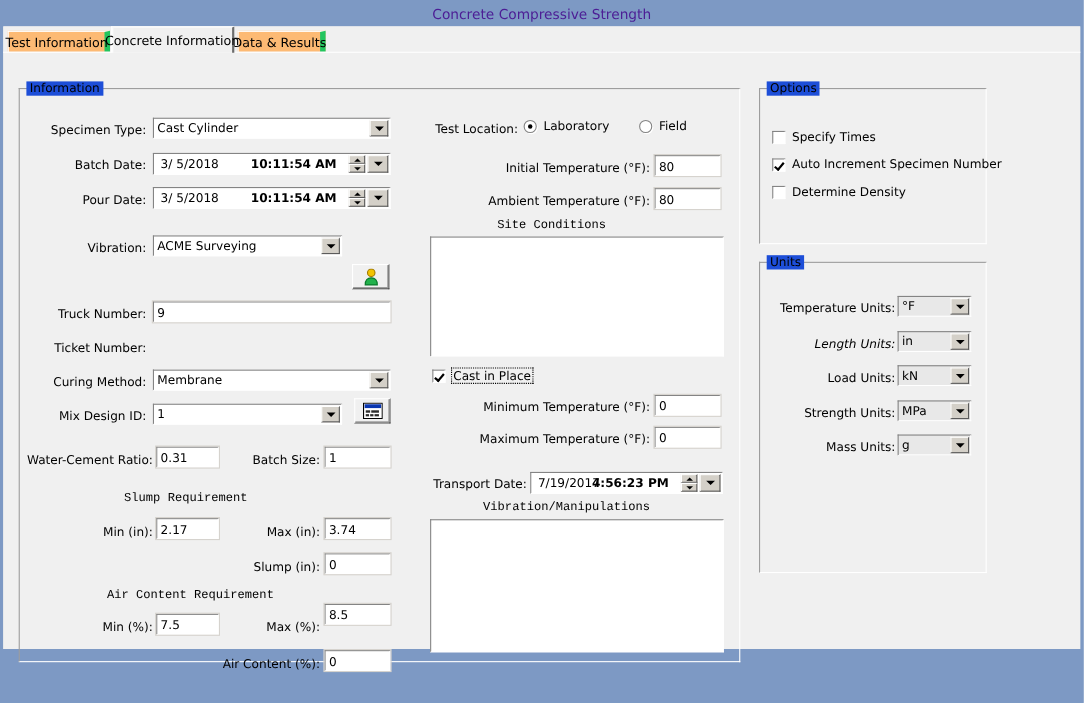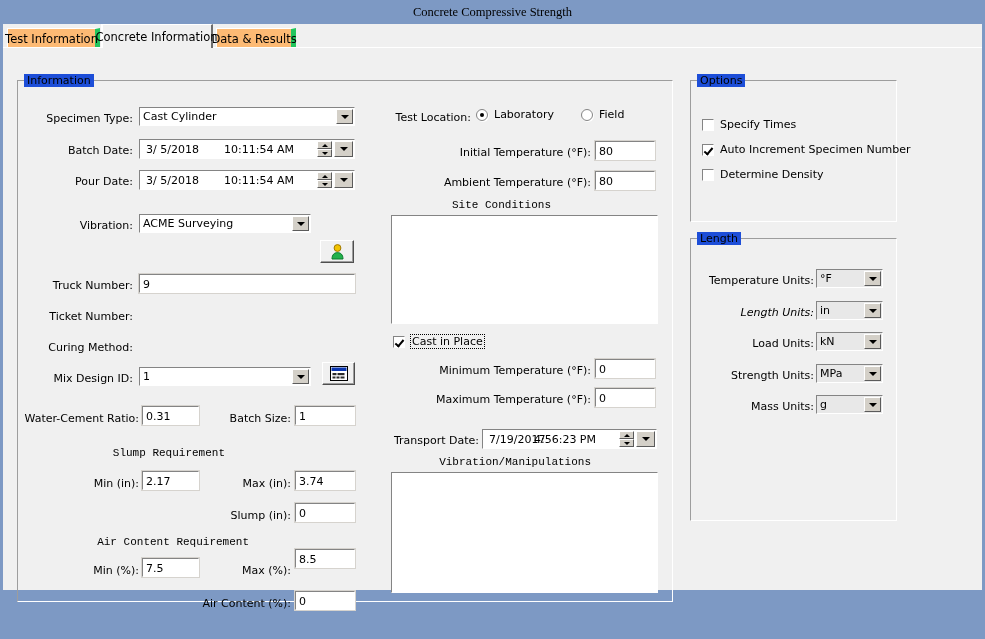--- a/index.html
+++ b/index.html
@@ -12,22 +12,22 @@
     overflow: hidden;
   }
 
   
   #window {
     position: absolute; left:0; top:0; width:985px; height:639px;
     background:#7d99c4;
   }
   #titlebar {
     position:absolute; left:0; top:0; width:985px; height:24px;
-    color:#000000; font-size:12.5px;
-    display:flex; align-items:center; justify-content:center;font-family:Liberation Serif, serif;
+    color:#4c1d95; font-size:12.5px;
+    display:flex; align-items:center; justify-content:center;
   }
   #clientarea {
     position:absolute; left:3px; top:24px; width:979px; height:566px;
     background:#f0f0f0;
   }
   #buttonbar {
     position:absolute; left:3px; top:590px; width:979px; height:46px;
     background:#f0f0f0;
     border-top:2px solid #7a7a7a;
   }
@@ -146,22 +146,22 @@
     border:1px solid;
     border-color:#848484 #ffffff #ffffff #848484;
     font-size:11px; color:#000;
     overflow:hidden;
   }
   .dtp .dval {
     position:absolute; left:6px; top:0; bottom:0;
     display:flex; align-items:center;
   }
   .dtp .tval {
-    position:absolute; right:60px; top:0; bottom:0;
-    display:flex; align-items:center;
+    position:absolute; right:48px; top:0; bottom:0;
+    display:flex; align-items:center;font-weight:bold;
   }
   .dtp .spin {
     position:absolute; right:22px; top:1px; bottom:1px; width:15px;
     display:flex; flex-direction:column;
   }
   .dtp .spin > div {
     flex:1; background:#d4d0c8;
     border:1px solid;
     border-color:#ffffff #5b5b5b #5b5b5b #ffffff;
     display:flex; align-items:center; justify-content:center;
@@ -313,20 +313,26 @@
       </div>
 
       <div class="lbl" style="left:20px; top:231px; width:110px;">Truck Number:</div>
       <div class="tbox" style="left:136px; top:226px; width:216px; height:19px;">
         <span>9</span>
       </div>
 
       <div class="lbl" style="left:20px; top:262px; width:110px;">Ticket Number:</div>
 
       <div class="lbl" style="left:20px; top:293px; width:110px;">Curing Method:</div>
+      <div class="combo" style="left:136px; top:288px; width:216px; height:19px;">
+        <span>Membrane</span>
+        <span class="cbtn">
+            <i class="arrow-dn"></i>
+          </span>
+      </div>
 
       <div class="lbl" style="left:20px; top:324px; width:110px;">Mix Design ID:</div>
       <div class="combo" style="left:136px; top:319px; width:172px; height:19px;">
         <span>1</span>
         <span class="cbtn">
             <i class="arrow-dn"></i>
           </span>
       </div>
       <div class="iconbtn" style="left:319px; top:314px; width:33px; height:23px;">
         <svg width="18" height="15" viewBox="0 0 18 15">
@@ -445,21 +451,21 @@
       <div class="cbrow" style="left:699px; top:95px;">
         <span class="cbox checked"></span>
         <span class="cblabel">Auto Increment Specimen Number</span>
       </div>
       <div class="cbrow" style="left:699px; top:120px;">
         <span class="cbox"></span>
         <span class="cblabel">Determine Density</span>
       </div>
 
       <div class="group" style="left:687px; top:190px; width:207px; height:283px;">
-        <span class="gtitle">Length</span>
+        <span class="gtitle">Units</span>
       </div>
 
       <div class="lbl" style="left:695px; top:226px; width:116px;">Temperature Units:</div>
       <div class="combo gray" style="left:813px; top:221px; width:67px; height:19px;">
         <span>°F</span>
         <span class="cbtn">
             <i class="arrow-dn"></i>
           </span>
       </div>
 

